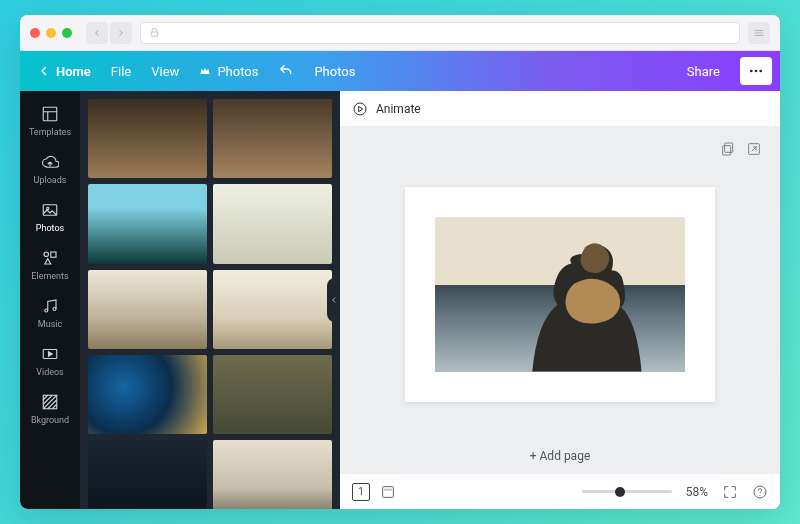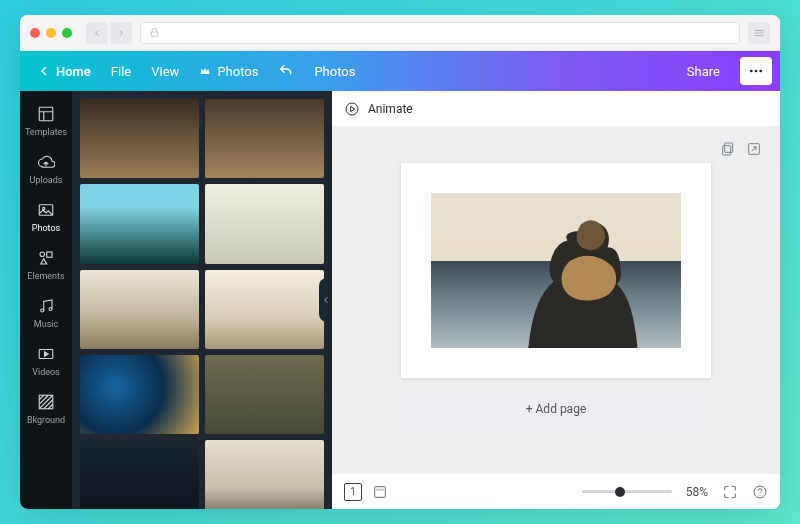--- a/index.html
+++ b/index.html
@@ -17,33 +17,33 @@
   
   .appbar { height: 40px; background: linear-gradient(90deg, #05c3cc 0%, #3aa0ee 40%, #7b5cf0 70%, #8b3dff 100%); display:flex; align-items:center; padding:0 8px; color:#fff; font-size:13px; }
   .appbar .mitem { padding: 0 10px; height:100%; display:flex; align-items:center; gap:6px; cursor:pointer; }
   .appbar .home { font-weight:600; }
   .appbar .spacer { flex:1; }
   .share-btn{padding:0 14px;color:#fff;cursor:pointer;}
   .download-btn{background:#fff;color:#202124;border-radius:4px;padding:6px 12px;display:flex;align-items:center;gap:6px;font-weight:500;font-size:12px;cursor:pointer;}
   .more-btn{background:#fff;color:#202124;border-radius:4px;width:32px;height:28px;display:flex;align-items:center;justify-content:center;font-weight:700;margin-left:6px;cursor:pointer;}
   
   .workspace{flex:1; display:flex; min-height:0;}
-  .rail{width:52px;background:#0f1419;display:flex;flex-direction:column;align-items:center;padding-top:6px;}
+  .rail{width:60px;background:#0f1419;display:flex;flex-direction:column;align-items:center;padding-top:6px;}
   .rail-item{color:#9aa0a6;font-size:9px;display:flex;flex-direction:column;align-items:center;gap:4px;padding:8px 0;width:100%;cursor:pointer;}
   .rail-item svg{width:18px;height:18px;stroke:#cfd2d6;fill:none;stroke-width:1.5;}
   .rail-item.active{color:#fff;}
   .panel{width:260px;background:#1f2630;position:relative;padding:8px 8px 0 8px;overflow:hidden;}
   .grid{display:grid;grid-template-columns:1fr 1fr;gap:6px;}
   .thumb{width:100%;aspect-ratio:1.5/1;background:#333;border-radius:2px;background-size:cover;background-position:center;}
   .collapse{position:absolute;right:-1px;top:50%;transform:translateY(-50%);width:14px;height:44px;background:#1f2630;border-radius:8px 0 0 8px;color:#a7aeb8;display:flex;align-items:center;justify-content:center;font-size:10px;cursor:pointer;}
   
   .stage{flex:1;display:flex;flex-direction:column;background:#fff;}
   .contextbar{height:36px;border-bottom:1px solid #eceded;display:flex;align-items:center;padding:0 12px;gap:8px;font-size:12px;color:#2b2f33;}
   .contextbar .c-icon{width:16px;height:16px;}
-  .canvas-scroll{flex:1;background:#edeef0;padding:14px 18px 0 18px;overflow:auto;display:flex;flex-direction:column;align-items:center;}
+  .canvas-scroll{flex:1;background:#edeef0;padding:14px 18px 0 18px;overflow:auto;display:flex;flex-direction:column;align-items:center;justify-content:space-between;}
   .page-tools{align-self:flex-end; display:flex; gap:10px; color:#7b818a; margin-bottom:6px;}
   .page{width:310px;background:#fff;box-shadow:0 1px 4px rgba(0,0,0,0.12);padding:30px 30px;display:flex;align-items:center;justify-content:center;}
   .photo{width:250px;height:155px;background:linear-gradient(180deg,#d9d5c6 0%,#d9d5c6 45%,#484f55 45.5%,#9aafb8 100%);position:relative;overflow:hidden;}
   .photo .sky{position:absolute;inset:0;background:linear-gradient(180deg,#e6e0d0 0%,#e8dfca 50%,#c6c6c1 65%);}
   .photo .sea{position:absolute;left:0;right:0;bottom:0;height:56%;background:linear-gradient(180deg,#3c4a53 0%,#6a7c85 40%,#b2bdc2 100%);}
   .photo .silh{position:absolute;bottom:0;left:38%;width:46%;height:90%;}
   .addpage{width:310px;margin-top:14px;padding:10px;text-align:center;font-size:12px;color:#555;background:#eceef1;border-radius:2px;cursor:pointer;}
   .statusbar{height:36px;border-top:1px solid #eceded;display:flex;align-items:center;padding:0 12px;gap:14px;font-size:12px;color:#4a4f55;background:#fff;}
   .statusbar .sb-left{display:flex;gap:10px;align-items:center;}
   .statusbar .sb-spacer{flex:1;}

